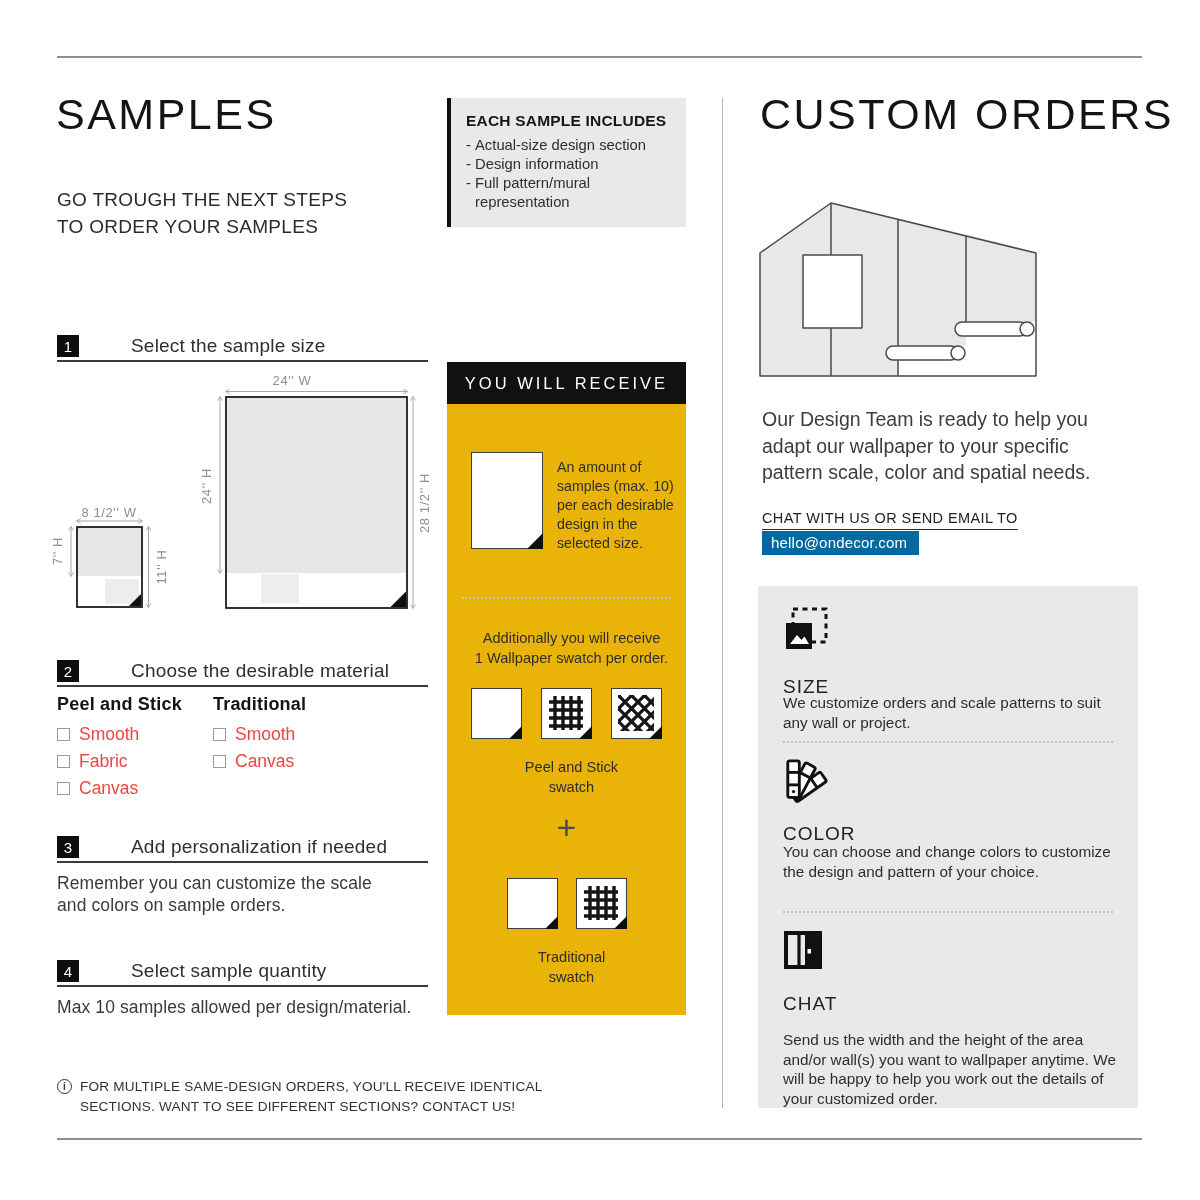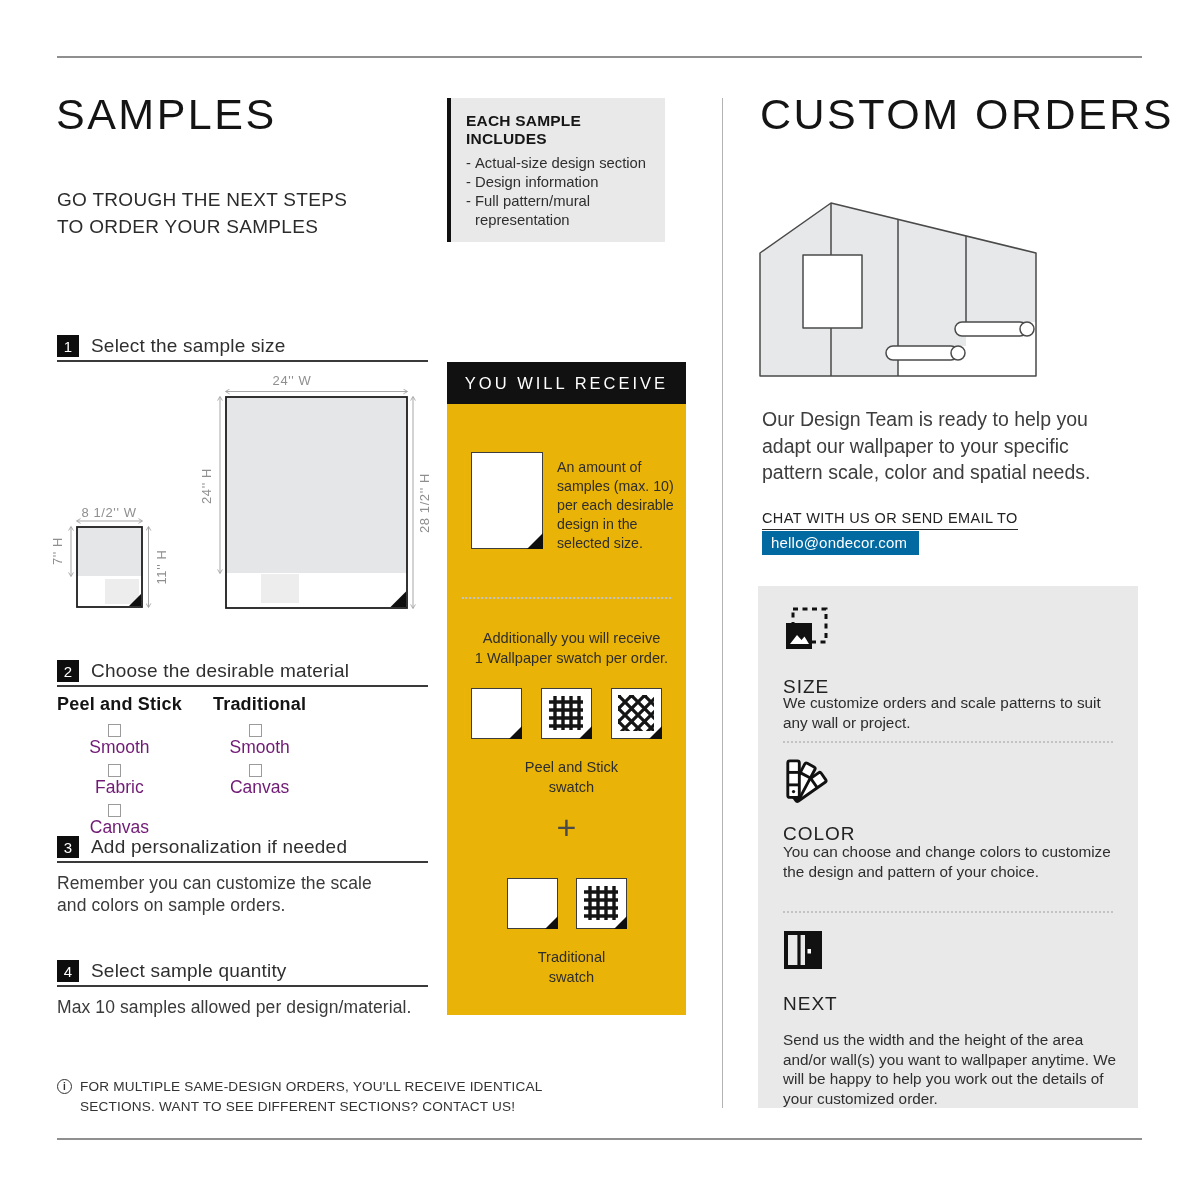--- a/index.html
+++ b/index.html
@@ -12,38 +12,38 @@
   .rule.top { top:56px; } .rule.bottom { top:1138px; }
   .vdivider { position:absolute; left:722px; top:98px; width:1px; height:1010px; background:#b3b3b3; }
 
   
   .h1 { position:absolute; font-size:43px; letter-spacing:2.5px; color:#141414; font-weight:400; white-space:nowrap; }
   .left-title { left:56px; top:90px; }
   .subtitle { position:absolute; left:57px; top:186px; font-size:19px; line-height:27px; letter-spacing:0.3px; color:#2b2b2b; }
   .step { position:absolute; left:57px; width:371px; display:flex; align-items:center; gap:12px;
           border-bottom:2px solid #3a3a3a; padding-bottom:3px; }
   .stepnum { width:22px; height:22px; background:#0d0d0d; color:#fff; font-size:15px; display:flex; align-items:center; justify-content:center; flex:0 0 22px; }
-  .steplabel { font-size:19px; color:#2f2f2f; letter-spacing:0.2px; white-space:nowrap; }
+  .steplabel { font-size:19px; color:#2f2f2f; letter-spacing:0.2px; white-space:nowrap;margin-left:40px; }
   .dimsvg { position:absolute; left:50px; top:370px; }
   .hlabel { position:absolute; transform:translate(-50%,0); font-size:13px; color:#8f8f8f; letter-spacing:0.6px; white-space:nowrap; }
   .vlabel { position:absolute; transform:translate(-50%,-50%) rotate(-90deg); font-size:13px; color:#8f8f8f; letter-spacing:0.6px; white-space:nowrap; }
   .materials { position:absolute; left:57px; top:694px; width:371px; }
   .mat-col { position:absolute; top:0; }
   .mat-col.c1 { left:0; } .mat-col.c2 { left:156px; }
   .mat-title { font-size:18px; font-weight:700; color:#141414; margin-bottom:9px; letter-spacing:0.2px; }
-  .mat-item { display:flex; align-items:center; margin-bottom:6px; font-size:17.5px; color:#701a75;flex-direction:column; }
+  .mat-item { display:flex; align-items:center; margin-bottom:6px; font-size:17.5px; color:#ef4444; }
   .checkbox { width:13px; height:13px; border:1.5px solid #9b9b9b; background:#fff; margin-right:9px; flex:0 0 13px; }
   .stepbody { position:absolute; left:57px; font-size:17.5px; line-height:22px; color:#3a3a3a; letter-spacing:0.1px; }
   .footnote { position:absolute; left:57px; top:1077px; width:500px; display:flex; }
   .info-circle { width:15px; height:15px; border:1.5px solid #333; border-radius:50%; font-size:10px; font-weight:700; color:#333;
                  display:flex; align-items:center; justify-content:center; margin-right:8px; margin-top:2px; flex:0 0 15px; }
   .footnote-text { font-size:13.6px; line-height:20px; letter-spacing:0.2px; color:#333; }
 
   
-  .includes-box { position:absolute; left:447px; top:98px; width:218px; min-height:129px; background:#e9e9e9;
+  .includes-box { position:absolute; left:447px; top:98px; width:239px; min-height:129px; background:#e9e9e9;
                   border-left:4px solid #101010; padding:14px 10px 12px 15px; }
   .includes-title { font-size:15.5px; font-weight:600; letter-spacing:0.2px; color:#161616; margin-bottom:6px; }
   .inc-item { display:flex; font-size:14.8px; line-height:19px; color:#2e2e2e; }
   .inc-dash { flex:0 0 9px; }
   .receive-panel { position:absolute; left:447px; top:362px; width:239px; height:653px; background:#eab308; }
   .receive-header { position:absolute; left:0; top:0; right:0; height:42px; background:#111;
                     display:flex; align-items:center; justify-content:center; }
   .receive-header span { color:#fff; font-size:16.5px; letter-spacing:3px; white-space:nowrap; }
   .sheet { position:absolute; left:24px; top:90px; width:72px; height:97px; background:#fff; border:1.5px solid #3d3d3d; }
   .fold::after { content:""; position:absolute; right:-1px; bottom:-1px; width:0; height:0;
@@ -338,17 +338,17 @@
     <div class="dotline rp-dot" style="top:325px"></div>
 
     <div class="ficon" style="top:344px">
       <svg width="40" height="40" viewBox="0 0 40 40">
         <rect x="3" y="3" width="34" height="34" fill="none" stroke="#111" stroke-width="4"></rect>
         <line x1="16" y1="3" x2="16" y2="37" stroke="#111" stroke-width="3.2"></line>
         <rect x="22" y="5" width="13" height="30" fill="#111"></rect>
         <rect x="24.5" y="19" width="3.5" height="4.5" fill="#fff"></rect>
       </svg>
     </div>
-    <div class="ftitle" style="top:401px">NEXT</div>
+    <div class="ftitle" style="top:401px">CHAT</div>
     <div class="ftext" style="top:444px">Send us the width and the height of the area and/or wall(s) you want to wallpaper anytime. We will be happy to help you work out the details of your customized order.</div>
   </div>
 
 </div>
 
 </body></html>

